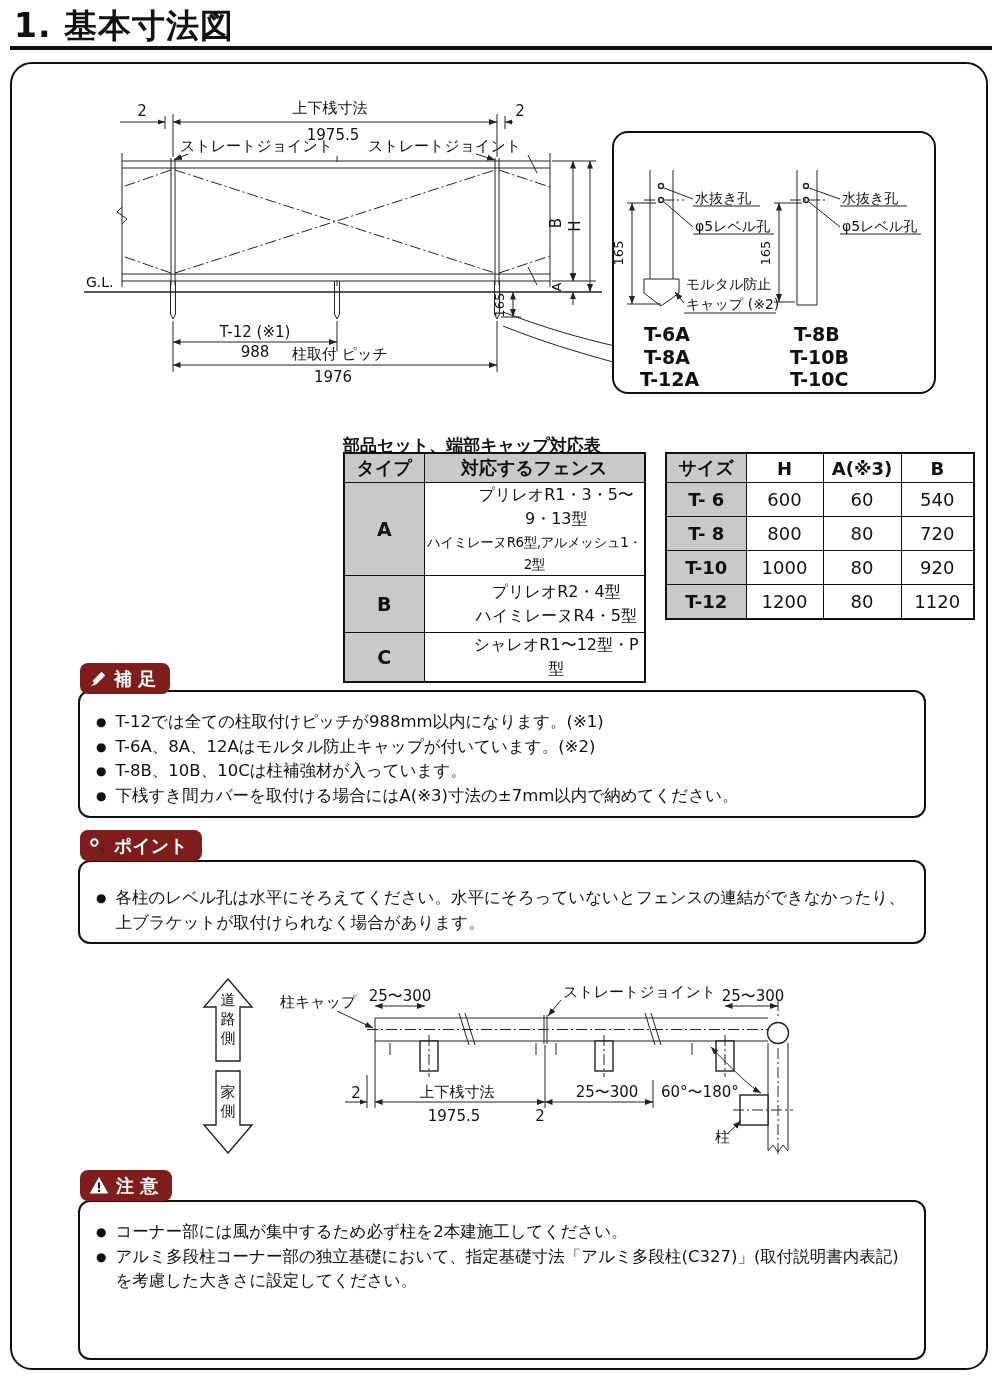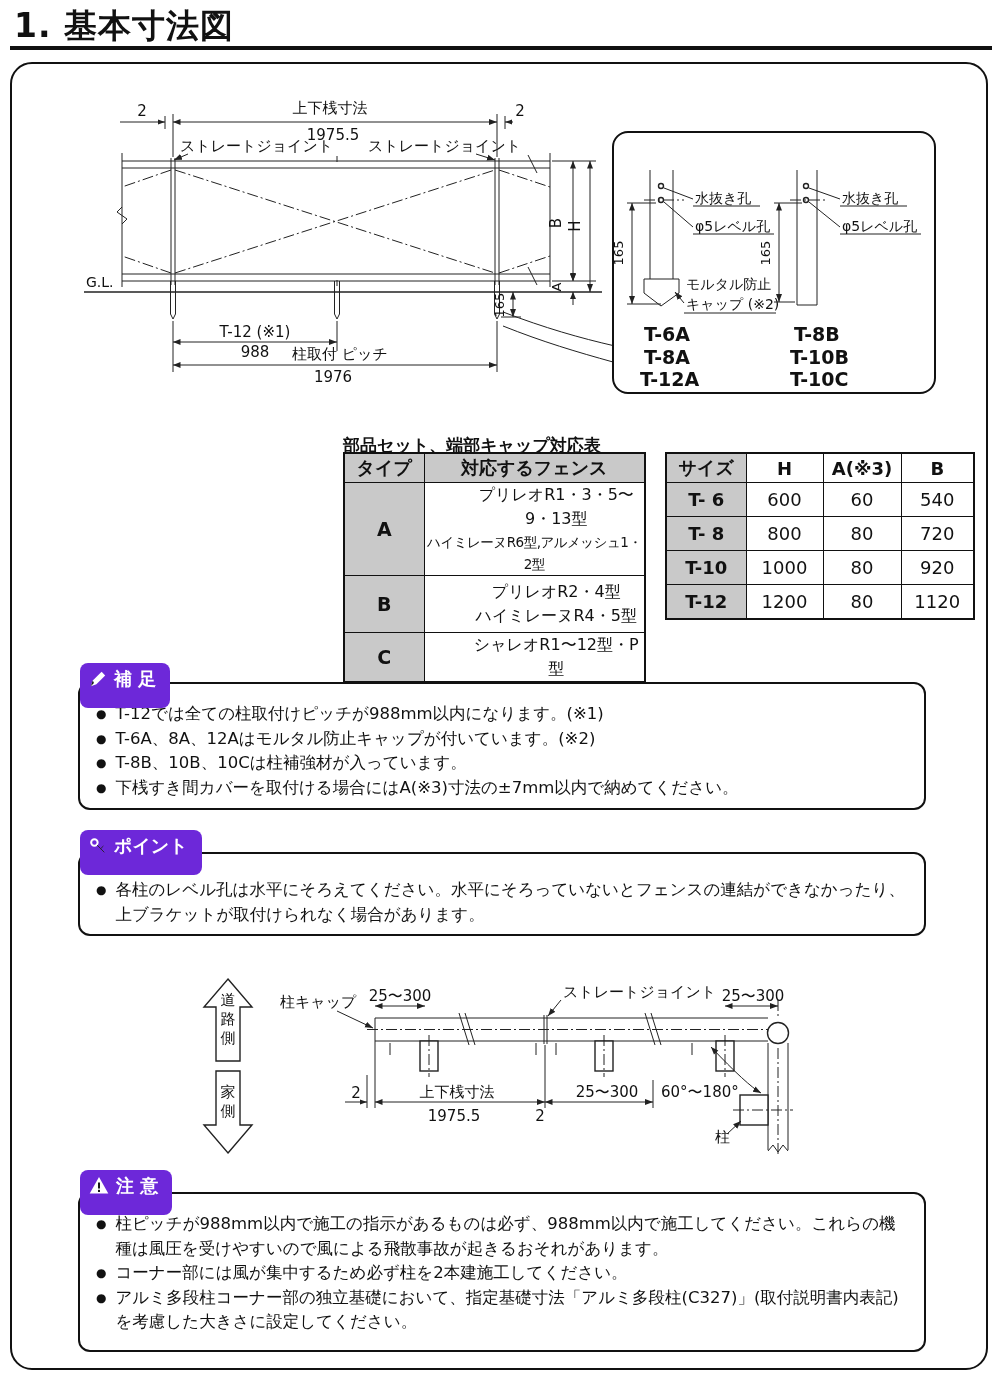--- a/index.html
+++ b/index.html
@@ -26,26 +26,26 @@
   .gray{background:#c9c9c9;}
   .parts-tbl{left:343px;top:452px;width:301px;}
   .parts-tbl th{font-size:18px;height:28px;}
   .parts-tbl .type-cell{font-size:19px;font-weight:bold;}
   .fence-l1{font-size:16px;line-height:24px;padding-left:44px;}
   .fence-l2{font-size:13.5px;letter-spacing:-0.5px;line-height:22px;}
   .size-tbl{left:665px;top:452px;width:308px;}
   .size-tbl th{font-size:18px;height:28px;}
   .size-tbl td{font-size:18px;height:33px;margin-left:46px;}
   
-  .sec-box{border:2px solid #111;border-radius:12px;background:#fff;}
+  .sec-box{border:2px solid #111;border-radius:12px;background:#fff;margin-top:8px;}
   .note-box{left:78px;top:682px;width:844px;height:124px;}
   .point-box{left:78px;top:852px;width:844px;height:80px;}
   .caution-box{left:78px;top:1192px;width:844px;height:156px;}
-  .badge{position:absolute;display:flex;align-items:center;gap:7px;background:#6d28d9;color:#fff;
-         border-radius:8px;padding:2px 14px 16px 9px;height:27px;font-size:18px;font-weight:bold;z-index:3;}
+  .badge{position:absolute;display:flex;align-items:center;gap:7px;background:#7f1d1d;color:#fff;
+         border-radius:8px;padding:2px 14px 2px 9px;height:27px;font-size:18px;font-weight:bold;z-index:3;}
   .badge svg{display:block;}
   .items{position:absolute;left:16px;right:18px;}
   .note-items{top:18px;} .point-items{top:24px;} .caution-items{top:18px;}
   .bullet-item{display:flex;font-size:16.5px;line-height:24.5px;}
   .bullet-item::before{content:"●";font-size:12px;line-height:24.5px;margin-right:9px;flex:0 0 auto;}
 </style>
 </head>
 <body>
 
 <div class="page">
@@ -443,19 +443,18 @@
       <svg width="20" height="19" viewBox="0 0 20 19">
         <polygon points="10,1 19.3,17.5 0.7,17.5" fill="#fff"></polygon>
         <rect x="9" y="6.5" width="2" height="6" fill="#161616"></rect>
         <rect x="9" y="13.8" width="2" height="2.2" fill="#161616"></rect>
       </svg>
     </span>
     <span>注 意</span>
   </div>
   <div class="abs sec-box caution-box">
     <div class="items caution-items">
-      <div class="bullet-item">柱ピッチが988mm以内で施工の指示があるものは必ず、988mm以内で施工してください。これらの機種は風圧を受けやすいので風による飛散事故が起きるおそれがあります。</div>
       <div class="bullet-item">コーナー部には風が集中するため必ず柱を2本建施工してください。</div>
       <div class="bullet-item">アルミ多段柱コーナー部の独立基礎において、指定基礎寸法「アルミ多段柱(C327)」(取付説明書内表記)を考慮した大きさに設定してください。</div>
     </div>
   </div>
 
 </div>
 
 </body></html>

